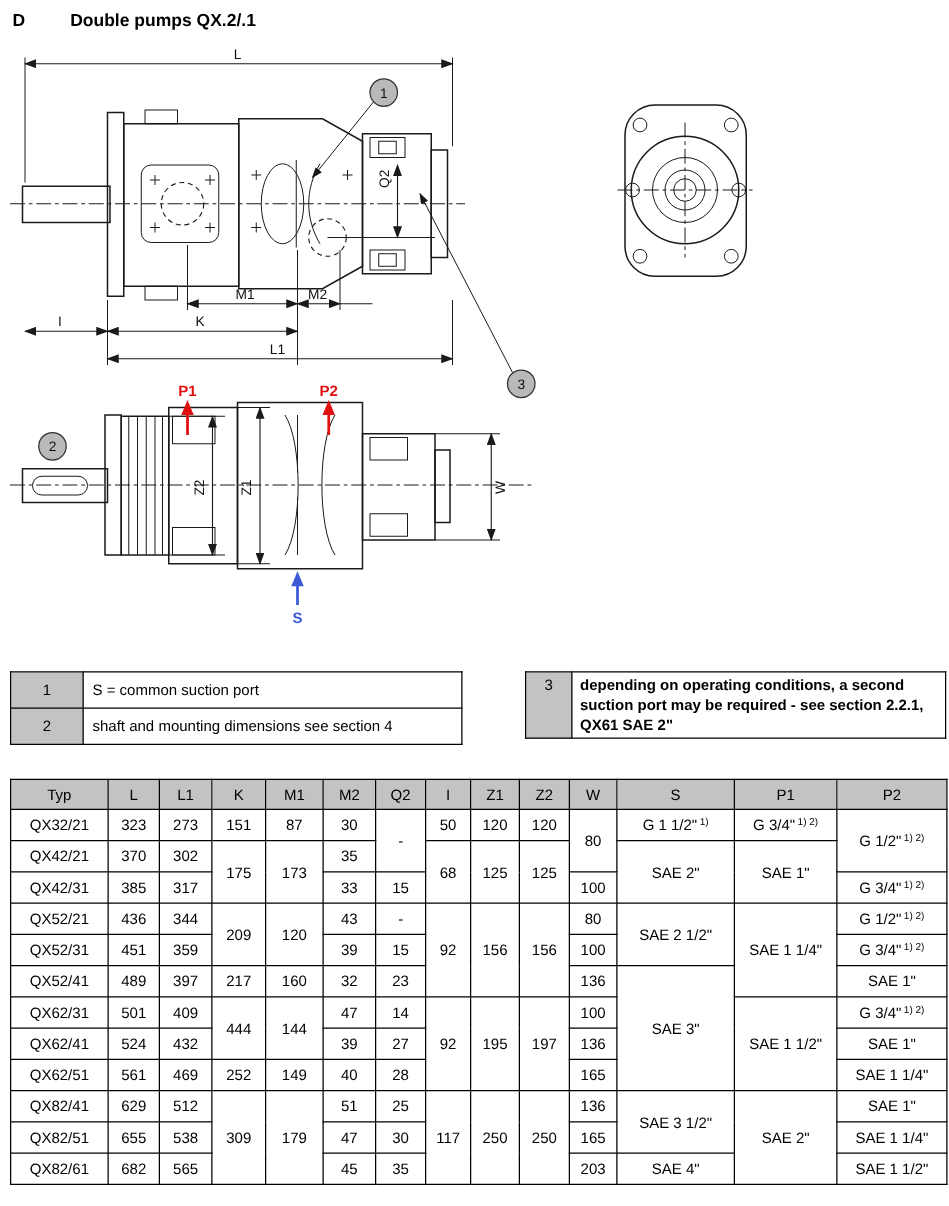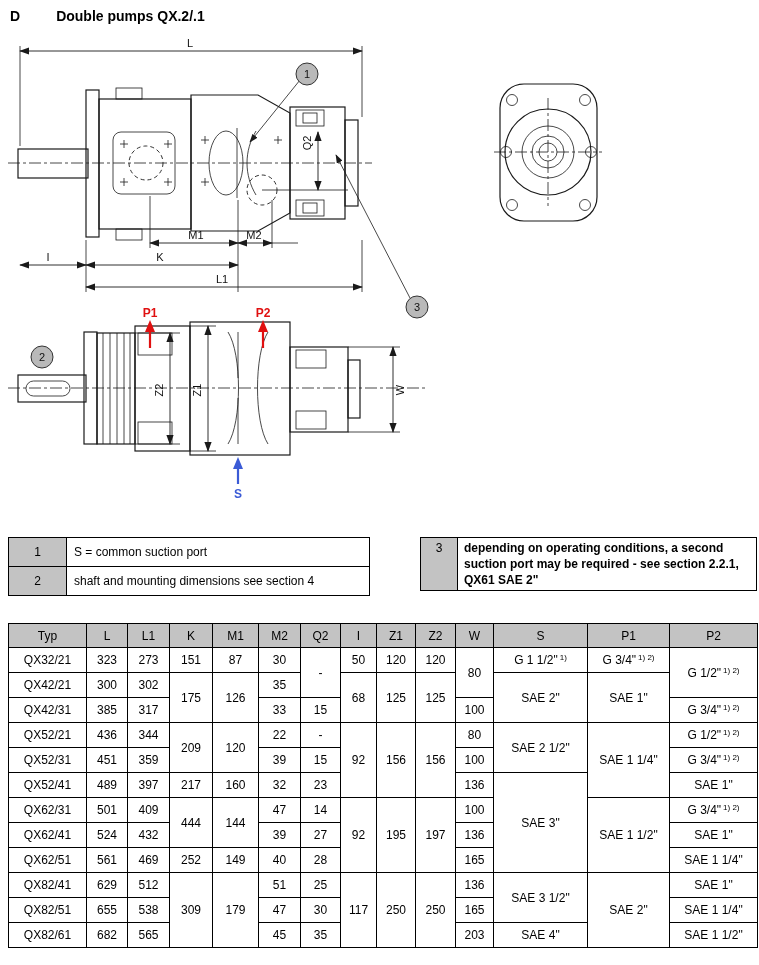--- a/index.html
+++ b/index.html
@@ -266,24 +266,24 @@
           <td>50</td>
           <td>120</td>
           <td>120</td>
           <td rowspan="2">80</td>
           <td>G 1 1/2"<span class="ftn">1)</span></td>
           <td>G 3/4"<span class="ftn">1) 2)</span></td>
           <td rowspan="2">G 1/2"<span class="ftn">1) 2)</span></td>
         </tr>
         <tr>
           <td>QX42/21</td>
-          <td>300</td>
+          <td>370</td>
           <td>302</td>
           <td rowspan="2">175</td>
-          <td rowspan="2">126</td>
+          <td rowspan="2">173</td>
           <td>35</td>
           <td rowspan="2">68</td>
           <td rowspan="2">125</td>
           <td rowspan="2">125</td>
           <td rowspan="2">SAE 2"</td>
           <td rowspan="2">SAE 1"</td>
         </tr>
         <tr>
           <td>QX42/31</td>
           <td>385</td>
@@ -292,21 +292,21 @@
           <td>15</td>
           <td>100</td>
           <td>G 3/4"<span class="ftn">1) 2)</span></td>
         </tr>
         <tr>
           <td>QX52/21</td>
           <td>436</td>
           <td>344</td>
           <td rowspan="2">209</td>
           <td rowspan="2">120</td>
-          <td>22</td>
+          <td>43</td>
           <td>-</td>
           <td rowspan="3">92</td>
           <td rowspan="3">156</td>
           <td rowspan="3">156</td>
           <td>80</td>
           <td rowspan="2">SAE 2 1/2"</td>
           <td rowspan="3">SAE 1 1/4"</td>
           <td>G 1/2"<span class="ftn">1) 2)</span></td>
         </tr>
         <tr>

